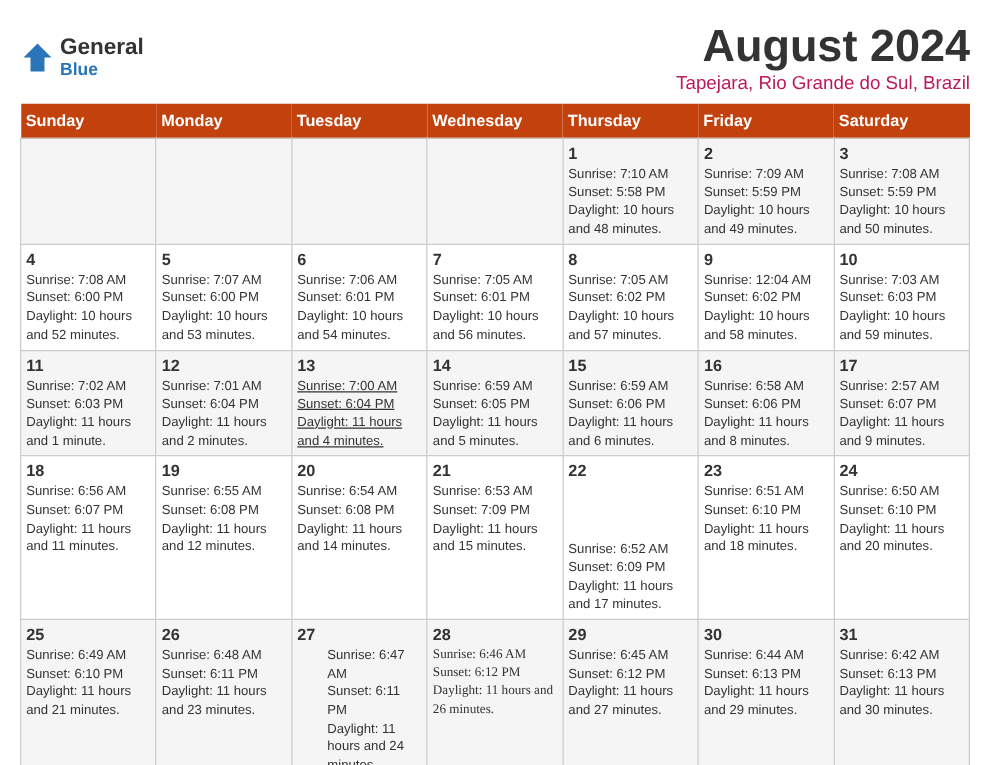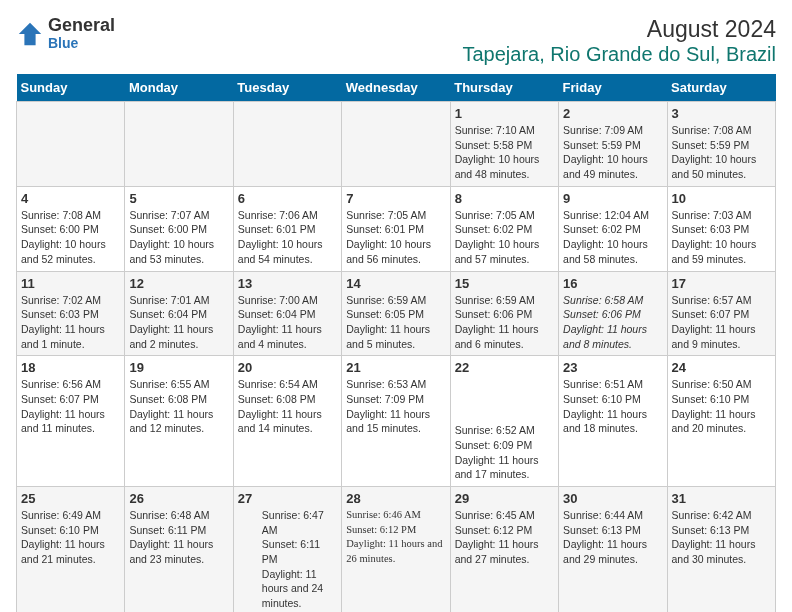--- a/index.html
+++ b/index.html
@@ -6,21 +6,21 @@
     body {
       font-family: Arial, sans-serif;
       background: #fff;
       width: 792px;
       min-height: 612px;
       padding: 16px;
     }
     .header {
       display: flex;
       justify-content: space-between;
-      align-items: flex-start;
+      align-items: center;
       margin-bottom: 8px;
     }
     .logo {
       display: flex;
       align-items: center;
       gap: 4px;
     }
     .logo-text {
       display: flex;
       flex-direction: column;
@@ -37,35 +37,35 @@
       color: #2a74b8;
     }
     .logo-icon {
       width: 28px;
       height: 28px;
     }
     .title-block {
       text-align: right;
     }
     .month-title {
-      font-size: 23px;
-      font-weight: normal;
+      font-size: 36px;
+      font-weight: bold;
       color: #333;
     }
     .location {
-      font-size: 20px;
-      color: #0f766e;
+      font-size: 15px;
+      color: #be185d;
     }
     table {
       width: 100%;
       border-collapse: collapse;
       font-size: 11px;
     }
     thead tr th {
-      background-color: #0369a1;
+      background-color: #c2410c;
       color: #fff;
       padding: 6px 4px;
       text-align: left;
       font-size: 13px;
       font-weight: bold;
     }
     tbody tr td {
       border: 1px solid #ccc;
       vertical-align: top;
       padding: 4px;
@@ -203,45 +203,45 @@
 Daylight: 11 hours and 1 minute.</div>
         </td>
         <td>
           <span class="day-num">12</span>
           <div class="cell-info" style="white-space: pre-line;">Sunrise: 7:01 AM
 Sunset: 6:04 PM
 Daylight: 11 hours and 2 minutes.</div>
         </td>
         <td>
           <span class="day-num">13</span>
-          <div class="cell-info" style="white-space: pre-line;">Sunrise: 7:00 AM
+          <div class="cell-info" style="white-space: pre-line; text-decoration: underline;">Sunrise: 7:00 AM
 Sunset: 6:04 PM
 Daylight: 11 hours and 4 minutes.</div>
         </td>
         <td>
           <span class="day-num">14</span>
           <div class="cell-info" style="white-space: pre-line;">Sunrise: 6:59 AM
 Sunset: 6:05 PM
 Daylight: 11 hours and 5 minutes.</div>
         </td>
         <td>
           <span class="day-num">15</span>
           <div class="cell-info" style="white-space: pre-line;">Sunrise: 6:59 AM
 Sunset: 6:06 PM
 Daylight: 11 hours and 6 minutes.</div>
         </td>
         <td>
           <span class="day-num">16</span>
-          <div class="cell-info" style="white-space: pre-line; font-style: italic;">Sunrise: 6:58 AM
+          <div class="cell-info" style="white-space: pre-line;">Sunrise: 6:58 AM
 Sunset: 6:06 PM
 Daylight: 11 hours and 8 minutes.</div>
         </td>
         <td>
           <span class="day-num">17</span>
-          <div class="cell-info" style="white-space: pre-line;">Sunrise: 6:57 AM
+          <div class="cell-info" style="white-space: pre-line;">Sunrise: 2:57 AM
 Sunset: 6:07 PM
 Daylight: 11 hours and 9 minutes.</div>
         </td>
       </tr>
       <tr>
         <td>
           <span class="day-num">18</span>
           <div class="cell-info" style="white-space: pre-line;">Sunrise: 6:56 AM
 Sunset: 6:07 PM
 Daylight: 11 hours and 11 minutes.</div>

